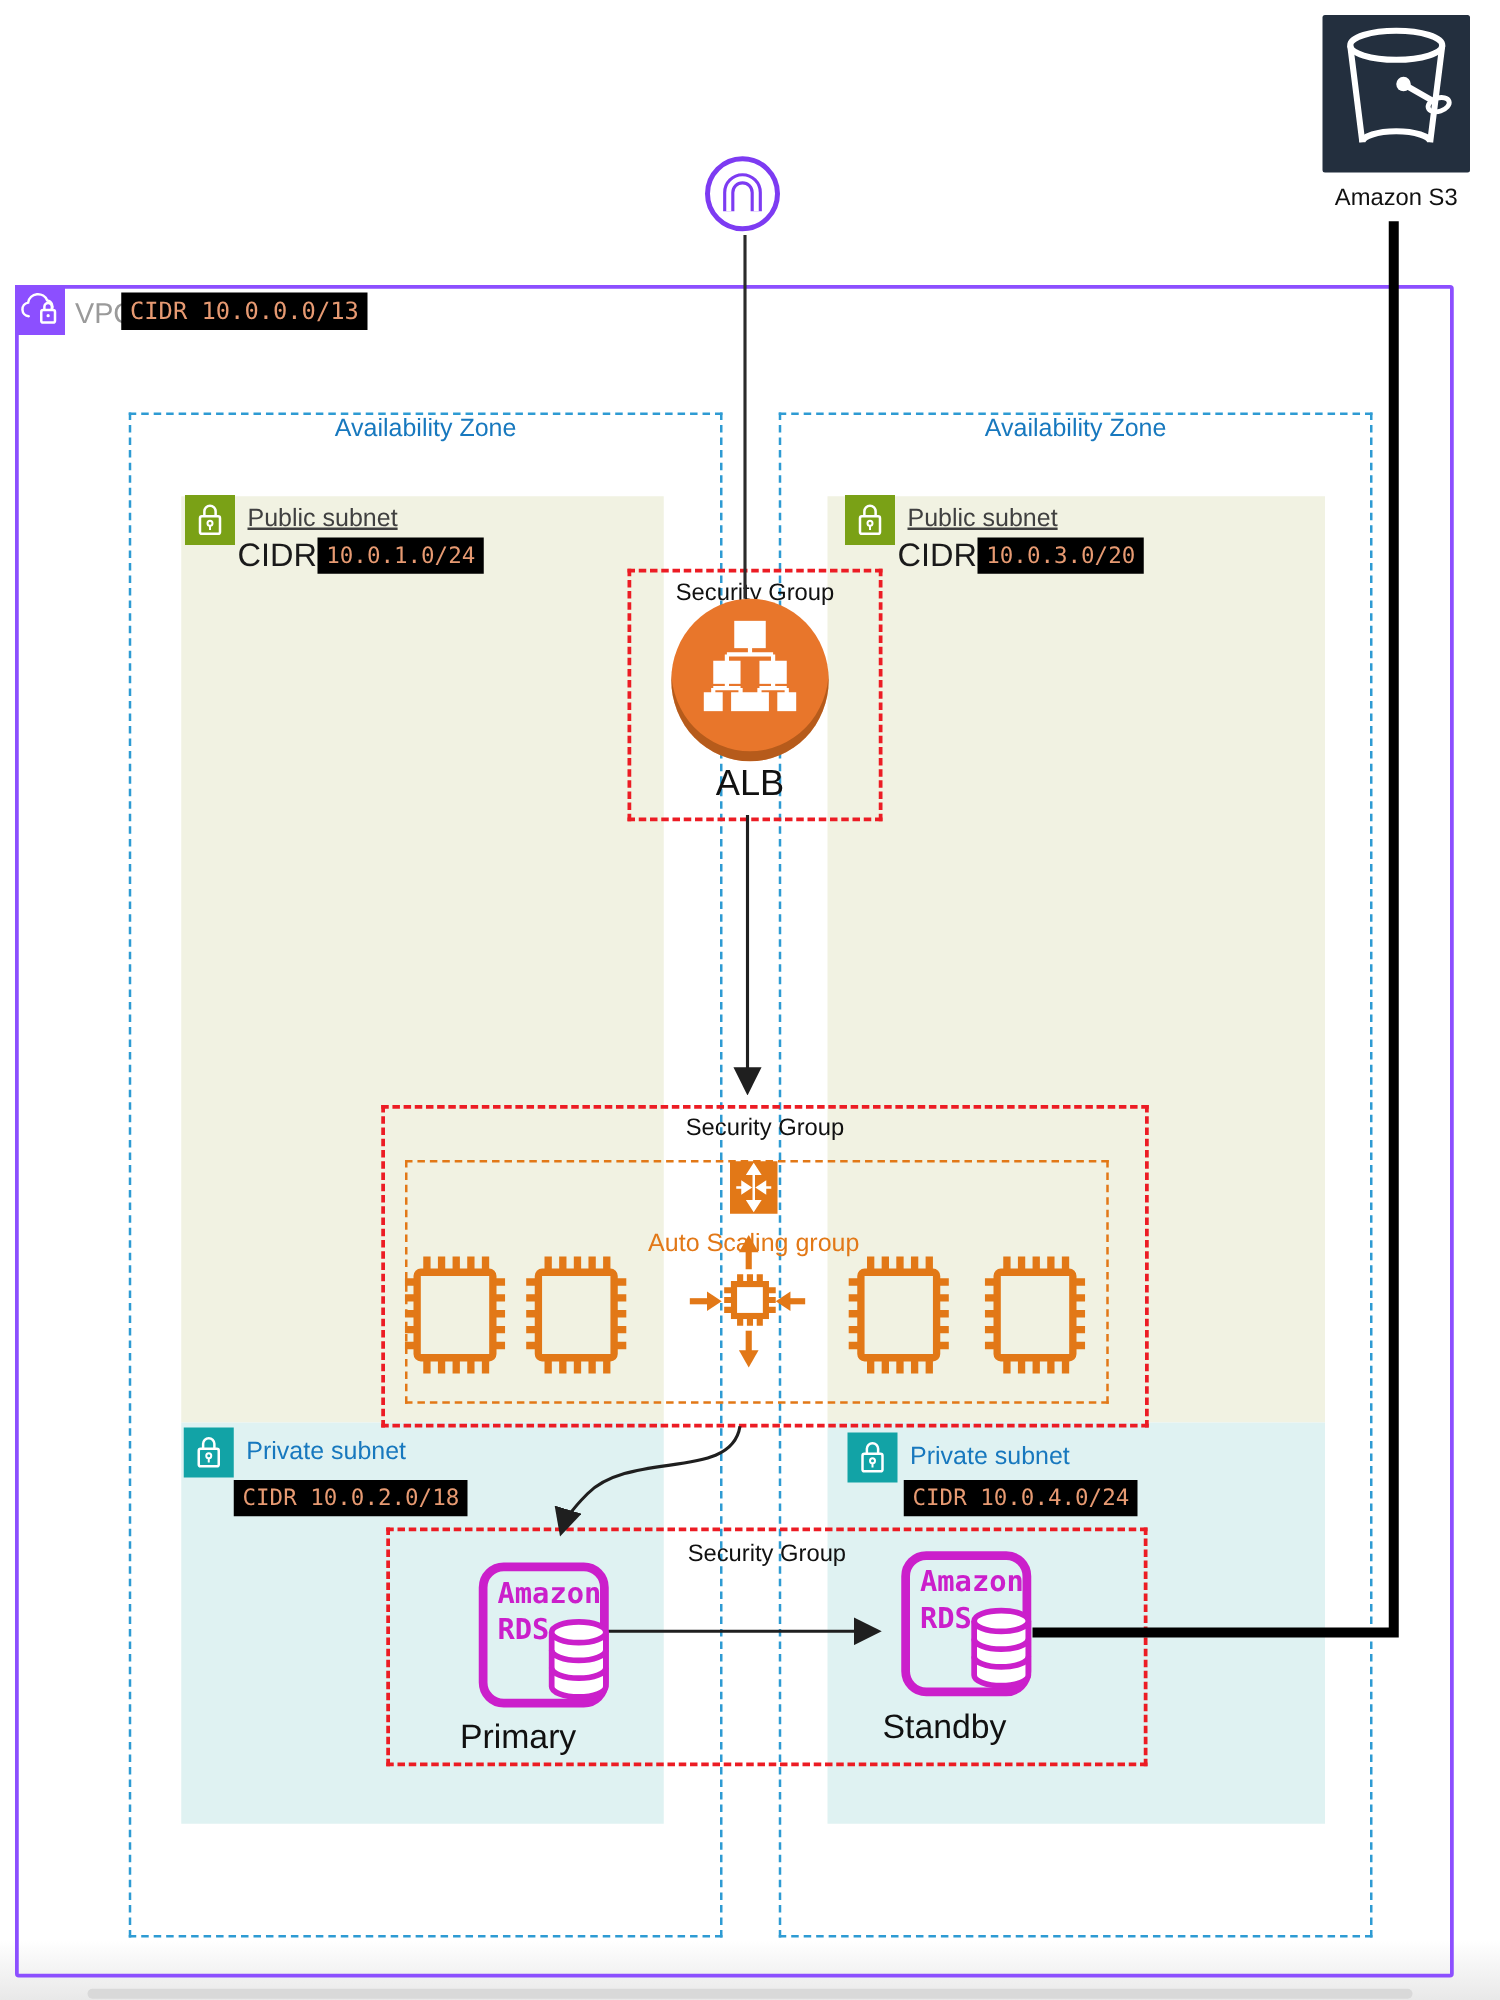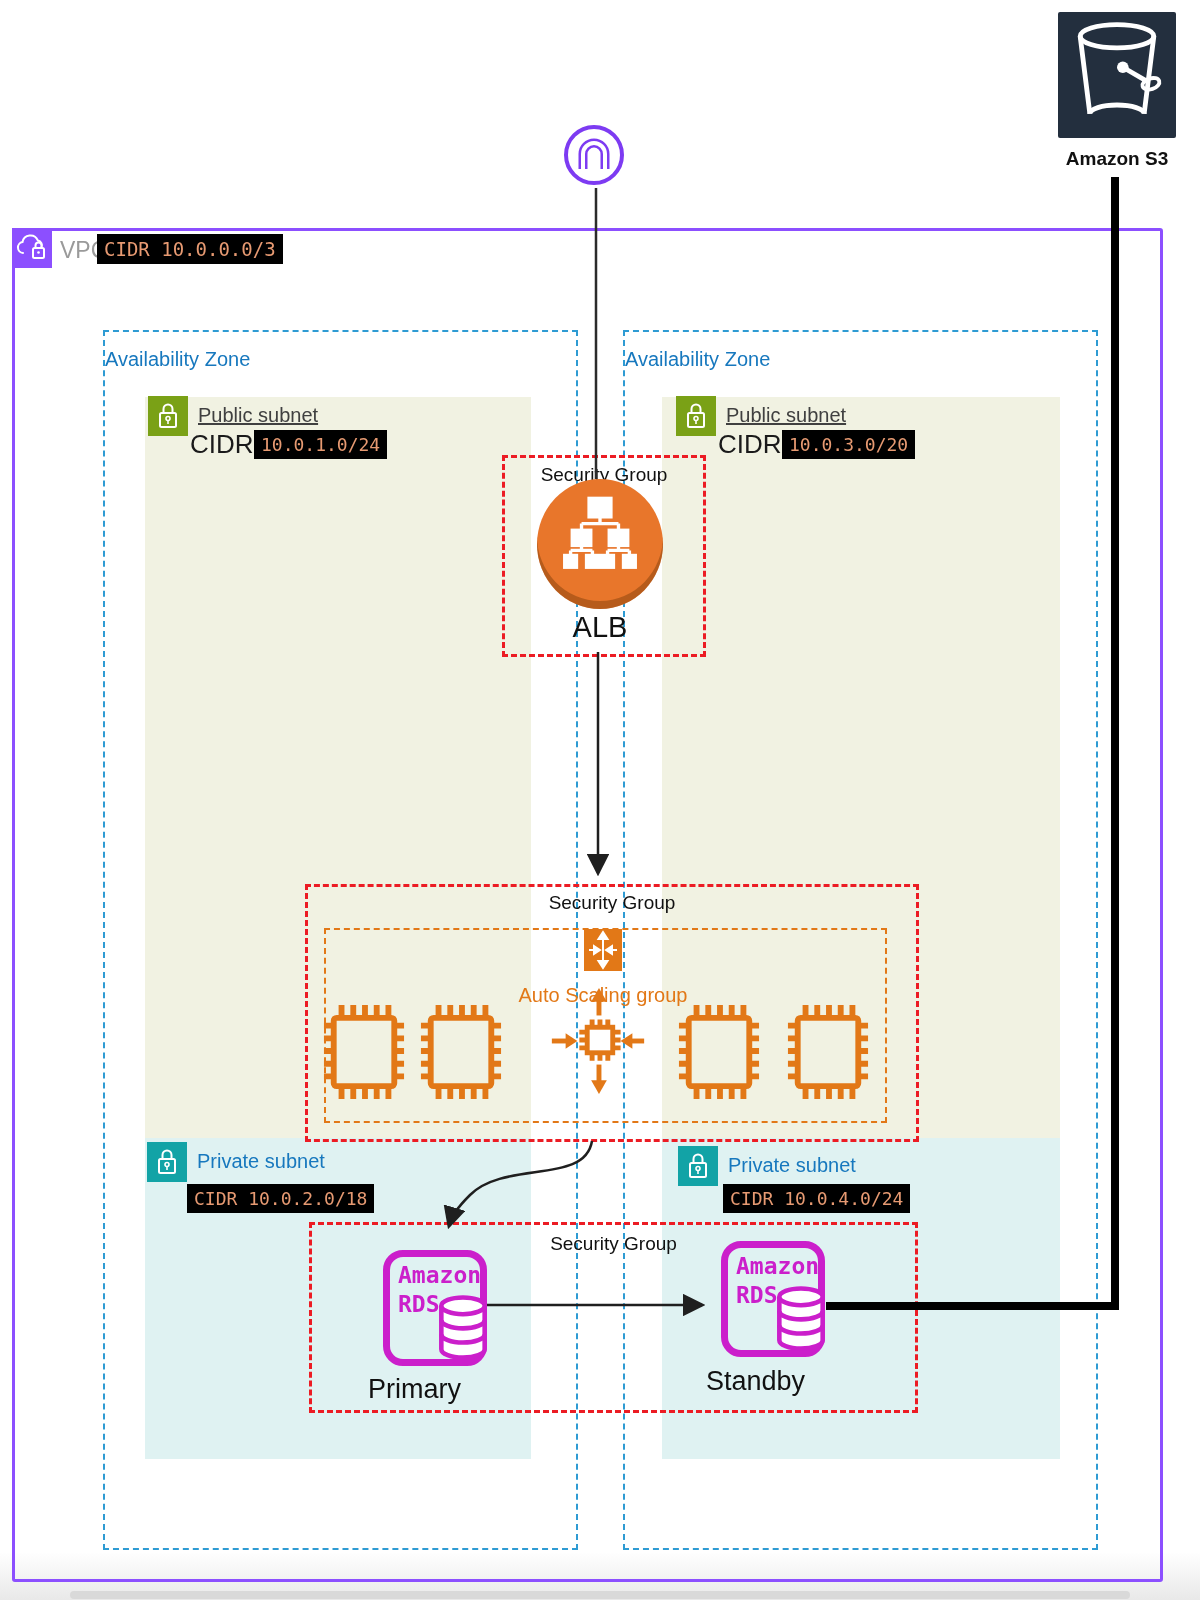--- a/index.html
+++ b/index.html
@@ -3,21 +3,21 @@
 <meta charset="utf-8">
 <style>
   html,body{margin:0;padding:0;background:#fff;}
   .canvas{position:relative;width:1200px;height:1600px;background:#fff;overflow:hidden;
           font-family:"Liberation Sans", sans-serif;color:#1a1a1a;}
   .abs{position:absolute;}
   
   .vpc-box{left:12px;top:228px;width:1145px;height:1348px;border:3px solid #8C4FFF;border-radius:3px;z-index:2;}
   .az-box{top:330px;width:471px;height:1216px;border:2px dashed #2E9BD3;z-index:3;}
   .az-left{left:103px;} .az-right{left:623px;}
-  .az-label{width:100%;top:16px;text-align:left;font-size:20px;color:#1778BE;z-index:4;}
+  .az-label{width:100%;top:0;text-align:center;font-size:20px;color:#1778BE;z-index:4;}
   .fill{z-index:1;}
   .fill-public{background:#F1F2E2;}
   .fill-private{background:#DFF2F2;}
   .sg-box{border:3px dashed #EC1C24;z-index:4;}
   .sg-label{width:100%;text-align:center;font-size:19px;color:#111;}
   .asg-box{left:324px;top:928px;width:559px;height:191px;border:2px dashed #E27817;z-index:4;}
   
   .lockbox{width:40px;height:40px;z-index:6;}
   .lock-green{background:#7AA116;} .lock-teal{background:#12A3A6;}
   .subnet-label{font-size:20px;z-index:6;white-space:nowrap;}
@@ -31,21 +31,21 @@
   .alb-ellipse{left:537px;top:479px;width:126px;height:130px;border-radius:50%;
                background:#E8762B;box-shadow:inset 0 -8px 0 rgba(140,70,15,.55);z-index:6;}
   .node-label{font-size:29px;color:#111;text-align:center;z-index:6;}
   .asg-badge{left:584px;top:929px;width:38px;height:42px;background:#E27817;z-index:6;}
   .asg-label{left:453px;top:984px;width:300px;text-align:center;font-size:20px;color:#E27817;z-index:6;}
   .rds-rect{width:104px;height:116px;border:7px solid #CB1FCB;border-radius:20px;box-sizing:border-box;z-index:6;}
   .rds-word{font-family:"DejaVu Sans Mono", monospace;font-weight:bold;color:#CB1FCB;
             font-size:23px;line-height:26px;z-index:7;white-space:nowrap;}
   .rds-label{font-size:27px;color:#111;text-align:left;z-index:7;}
   .s3-square{left:1058px;top:12px;width:118px;height:126px;background:#232F3E;border-radius:2px;z-index:6;}
-  .s3-label{left:1037px;top:148px;width:160px;text-align:center;font-size:19px;font-weight:bold;color:#111;z-index:6;}
+  .s3-label{left:1037px;top:148px;width:160px;text-align:center;font-size:19px;font-weight:normal;color:#111;z-index:6;}
   .conn{left:0;top:0;z-index:5;pointer-events:none;}
   .icon-layer{z-index:6;}
   .shade{left:0;top:1552px;width:1200px;height:48px;z-index:0;
          background:linear-gradient(180deg, rgba(130,130,130,0) 0%, rgba(130,130,130,0.18) 100%);}
   .edge-bar{left:70px;top:1591px;width:1060px;height:8px;background:#D9D9D9;border-radius:4px;z-index:1;}
 </style>
 </head>
 <body>
 
 <div class="canvas">
@@ -61,21 +61,21 @@
   <div class="abs vpc-box"></div>
   <div class="abs lockbox" style="left:12px;top:228px;background:#8C4FFF;z-index:6;">
     <svg width="40" height="40" viewBox="0 0 40 40">
       <path d="M11 25a5.5 5.5 0 0 1-.5-10.9 8 8 0 0 1 15.3-1.7 5 5 0 0 1 3.6 7.2" fill="none" stroke="#fff" stroke-width="2" stroke-linecap="round"></path>
       <rect x="21" y="20" width="11" height="10" rx="1.5" fill="#8C4FFF" stroke="#fff" stroke-width="2"></rect>
       <path d="M23.5 20v-2.6a3 3 0 0 1 6 0V20" fill="none" stroke="#fff" stroke-width="2"></path>
       <circle cx="26.5" cy="24.5" r="1.3" fill="#fff"></circle>
     </svg>
   </div>
   <div class="abs vpc-word" style="left:60px;top:237px;">VPC</div>
-  <div class="abs badge vpc-badge" style="left:97px;top:234px;">CIDR 10.0.0.0/3</div>
+  <div class="abs badge vpc-badge" style="left:97px;top:234px;">CIDR 10.0.0.0/13</div>
 
   <div class="abs az-box az-left">
     <div class="abs az-label">Availability Zone</div>
   </div>
   <div class="abs az-box az-right">
     <div class="abs az-label">Availability Zone</div>
   </div>
 
   <div class="abs lockbox lock-green" style="left:148px;top:396px;">
     <svg width="40" height="40" viewBox="0 0 40 40">

